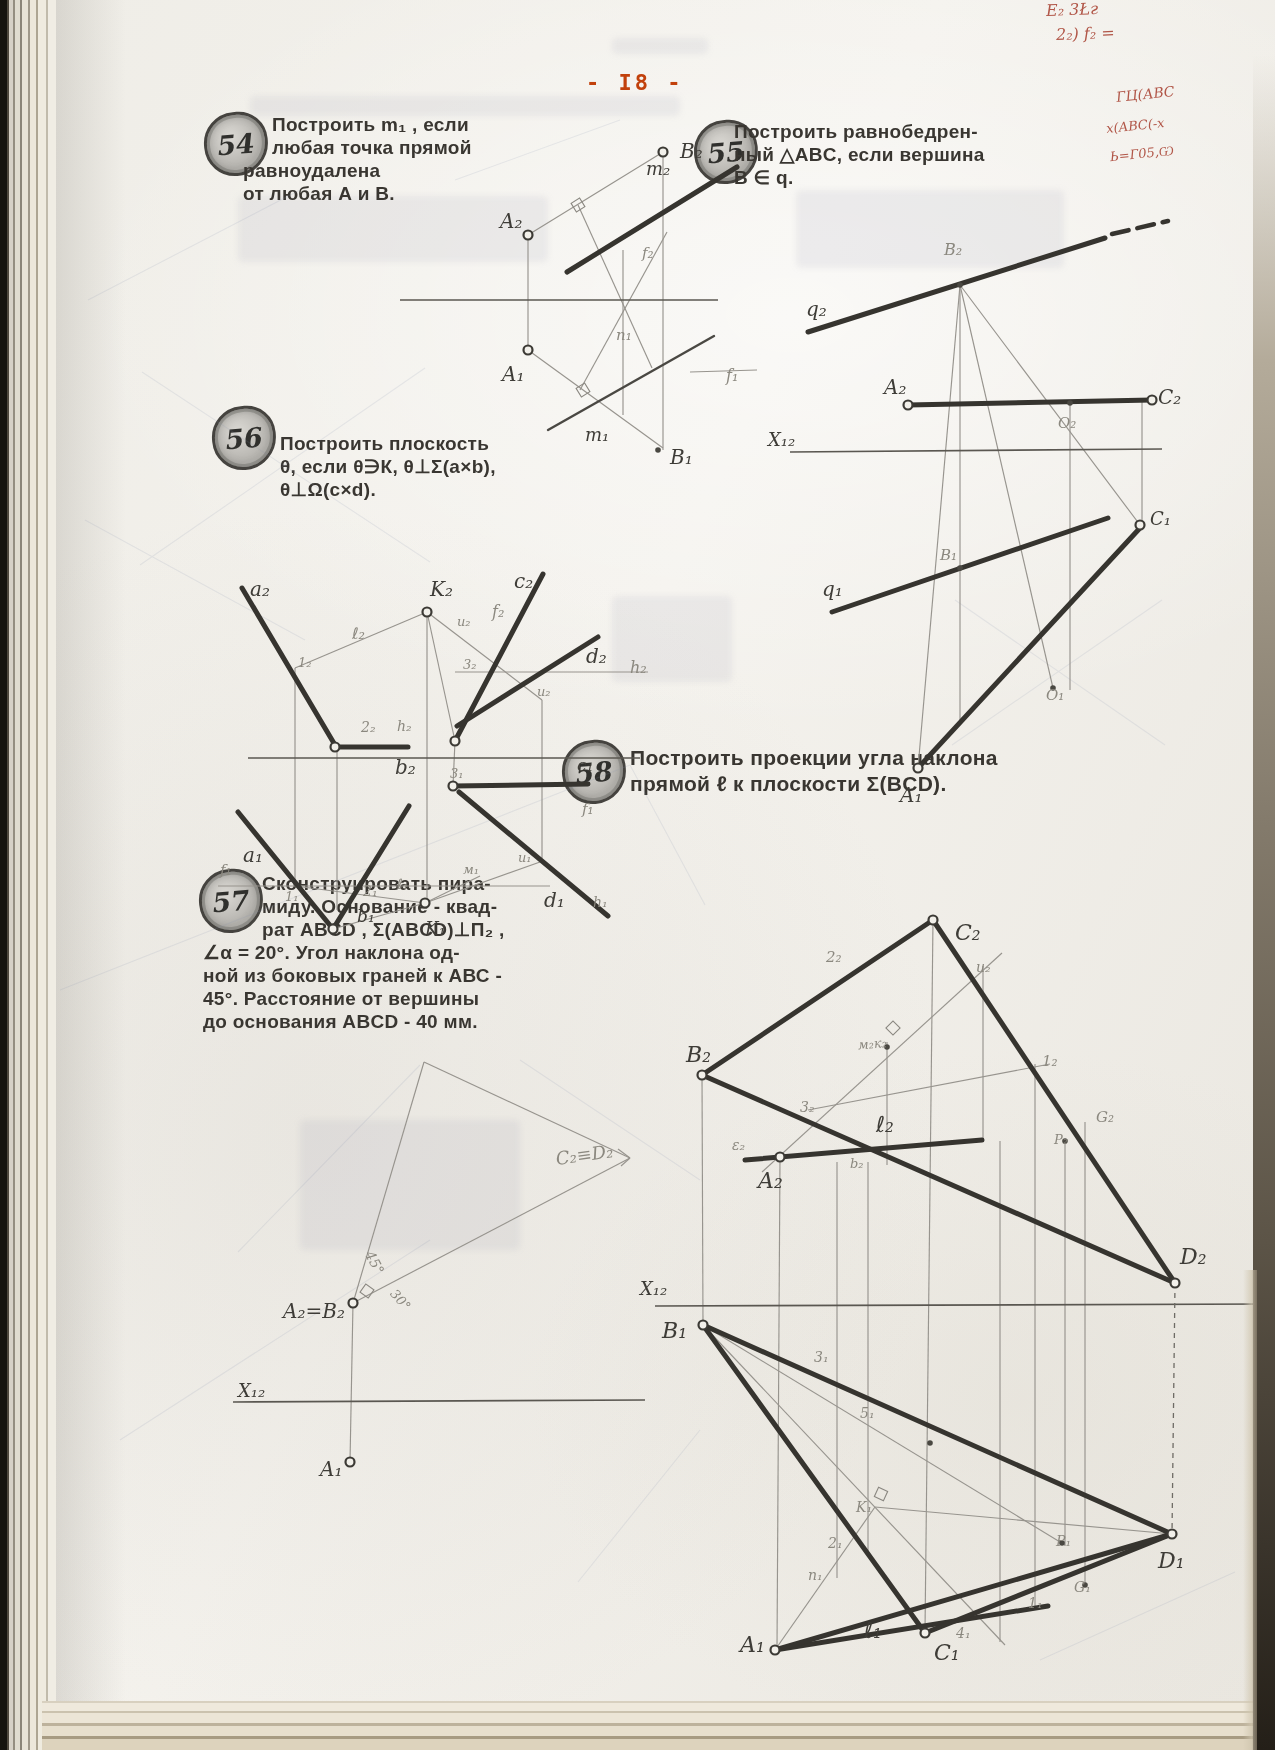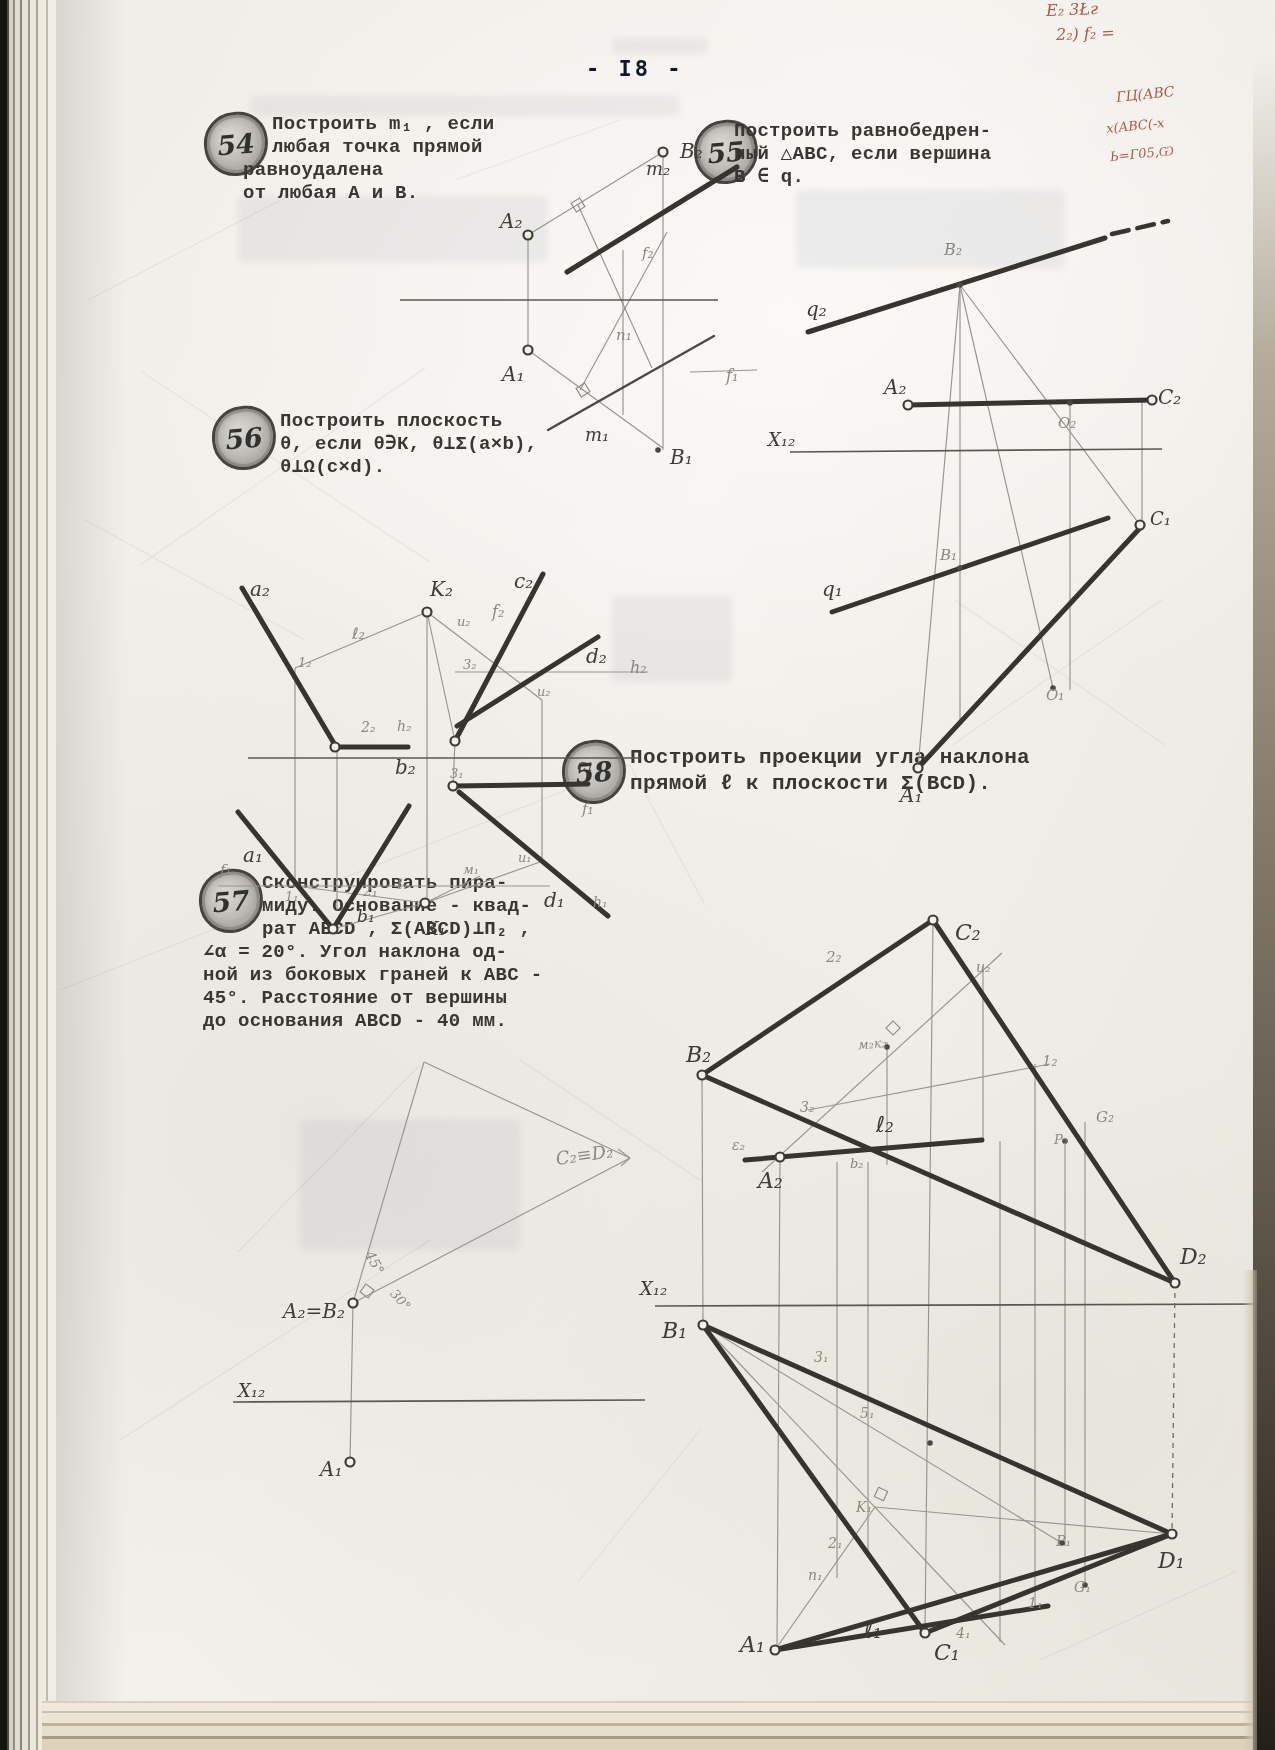--- a/index.html
+++ b/index.html
@@ -20,29 +20,29 @@
   .bottom-edge{position:absolute;left:42px;right:16px;bottom:0;height:56px;
     background:linear-gradient(180deg,rgba(0,0,0,0) 0 7px,#d8d0bf 7px 9px,#efe9dc 9px 17px,
       #cbc2ae 17px 19px,#ece5d6 19px 29px,#bdb29c 29px 32px,#e7dfcd 32px 42px,#a79b82 42px 45px,
       #ddd3bd 45px 56px);}
   .right-edge{position:absolute;right:0;top:55px;width:22px;height:1695px;
     background:linear-gradient(180deg,rgba(180,170,155,0) 0%,#b4ab9a 18%,#847b6c 45%,
       #5c5447 70%,#3a342b 88%,#241f18 100%);}
   .right-edge2{position:absolute;right:18px;top:1270px;width:14px;height:480px;
     background:linear-gradient(90deg,rgba(220,212,196,0),#cfc5ae 60%,#8d English 100%);opacity:.7;
     background:linear-gradient(90deg,rgba(220,212,196,0),#cfc5ae 60%,#8d8270 100%);}
-  .pagenum{position:absolute;left:586px;top:56px;font:bold 22px "DejaVu Sans Mono",monospace;
-    letter-spacing:3px;color:#0f172a;}
+  .pagenum{position:absolute;left:586px;top:70px;font:bold 22px "DejaVu Sans Mono",monospace;
+    letter-spacing:3px;color:#c2410c;}
   .pnum{position:absolute;width:58px;height:58px;border:3px solid #45433f;
     border-radius:50% 46% 53% 49%;
     background:radial-gradient(circle at 42% 38%, #dbd9d4, #b5b3ae 62%, #cdcbc6);
     box-shadow:inset 0 0 0 3px rgba(95,94,90,.35), inset 0 0 10px rgba(80,80,78,.45);
     display:flex;align-items:center;justify-content:center;
     font:italic bold 27px "DejaVu Serif",serif;color:#30302d;transform:rotate(-5deg);}
-  .ptext{position:absolute;font-family:Liberation Mono, monospace;font-weight:bold;
+  .ptext{position:absolute;font-family:Liberation Sans, sans-serif;font-weight:bold;
     font-size:19px;line-height:23px;color:#393631;white-space:pre-line;letter-spacing:.3px;}
   .ptext.big{font-size:21px;line-height:26px;}
   .smudge{position:absolute;background:rgba(124,132,156,.10);filter:blur(3px);border-radius:5px;}
   .red-note{position:absolute;font:italic 16px "DejaVu Serif",serif;color:#a63c2c;opacity:.85;}
   svg#figs{position:absolute;left:0;top:0;}
   .ln-thick{stroke:#36342f;stroke-width:5;stroke-linecap:round}
   .ln-med{stroke:#4a4843;stroke-width:2.4;stroke-linecap:round}
   .ln-thin{stroke:#97948e;stroke-width:1.15}
   .ln-axis{stroke:#5a5751;stroke-width:1.7}
   .ln-dash-thick{stroke:#36342f;stroke-width:4.6;stroke-dasharray:17 9;stroke-linecap:round}
@@ -78,21 +78,21 @@
 любая точка прямой</div>
 <div class="ptext" style="left:243px;top:159px;width:270px">равноудалена
 от любая А и В.</div>
 
 <div class="pnum" style="left:694px;top:120px">55</div>
 <div class="ptext" style="left:734px;top:120px;width:300px">Построить равнобедрен-
 ный △ABC, если вершина
 В ∈ q.</div>
 
 <div class="pnum" style="left:212px;top:406px">56</div>
-<div class="ptext" style="left:280px;top:410px;width:300px">Построить плоскость
+<div class="ptext" style="left:280px;top:432px;width:300px">Построить плоскость
 θ, если θ∋К, θ⊥Σ(a×b),
 θ⊥Ω(c×d).</div>
 
 <div class="pnum" style="left:199px;top:869px">57</div>
 <div class="ptext" style="left:262px;top:872px;width:320px">Сконструировать пира-
 миду. Основание - квад-
 рат ABCD , Σ(ABCD)⊥П₂ ,</div>
 <div class="ptext" style="left:203px;top:941px;width:360px">∠α = 20°. Угол наклона од-
 ной из боковых граней к АВС -
 45°. Расстояние от вершины

